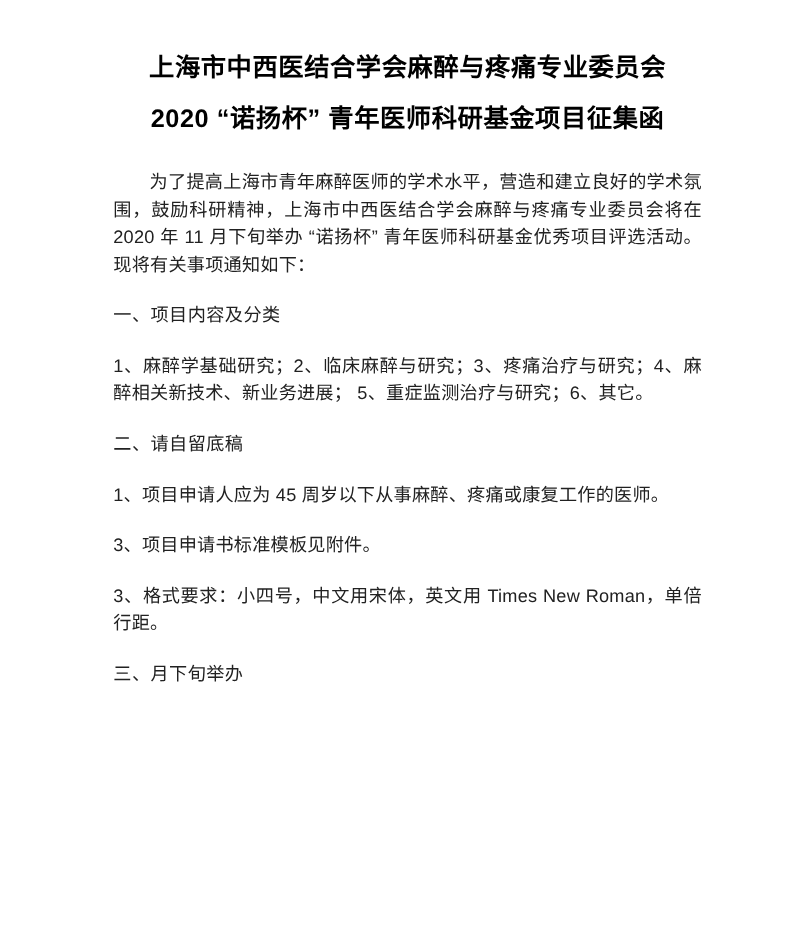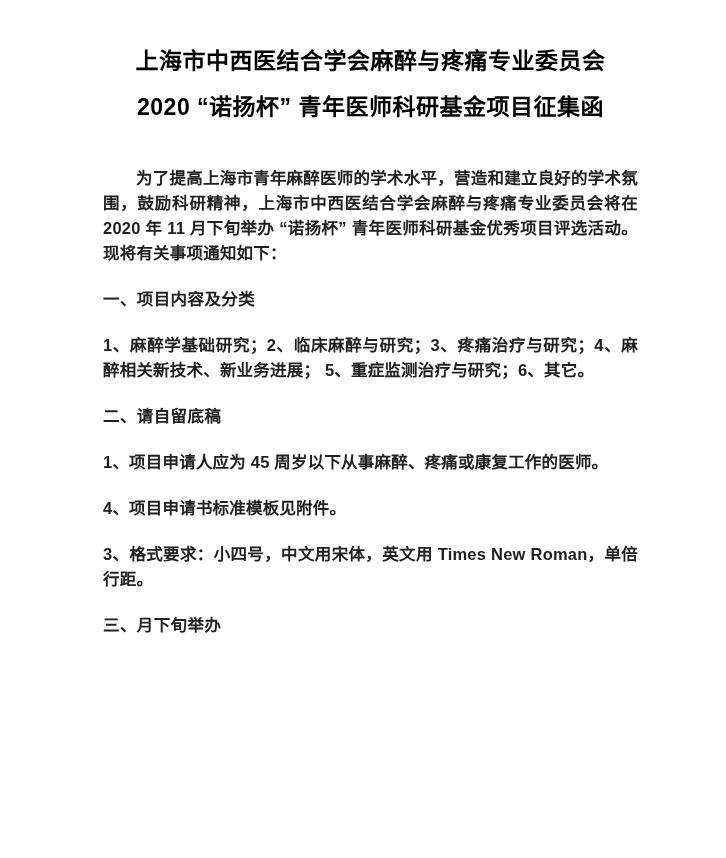--- a/index.html
+++ b/index.html
@@ -20,29 +20,28 @@
   .doc-title {
     font-size: 23px;
     font-weight: 700;
     color: #000000;
     text-align: center;
     line-height: 30px;
     letter-spacing: 0.5px;
     white-space: nowrap;
   }
   .doc-title.first { margin-bottom: 16px; }
-  .doc-title.second { margin-bottom: 44px; }
+  .doc-title.second { margin-bottom: 32px; }
   .para {
     font-size: 16.5px;
     line-height: 25px;
     margin-bottom: 21px;
     text-align: justify;
     letter-spacing: 0.2px;
     color: #212121;
-    font-weight: bold;
   }
   .para.indent { text-indent: 2em; }
   .para.heading { letter-spacing: 0.4px; }
 </style>
 </head>
 <body>
 
 <div class="page">
 
   <h1 class="doc-title first">上海市中西医结合学会麻醉与疼痛专业委员会</h1>
@@ -52,21 +51,21 @@
   <p class="para indent">为了提高上海市青年麻醉医师的学术水平，营造和建立良好的学术氛围，鼓励科研精神，上海市中西医结合学会麻醉与疼痛专业委员会将在 2020 年 11 月下旬举办 “诺扬杯” 青年医师科研基金优秀项目评选活动。现将有关事项通知如下：</p>
 
   <p class="para heading">一、项目内容及分类</p>
 
   <p class="para">1、麻醉学基础研究；2、临床麻醉与研究；3、疼痛治疗与研究；4、麻醉相关新技术、新业务进展； 5、重症监测治疗与研究；6、其它。</p>
 
   <p class="para heading">二、请自留底稿</p>
 
   <p class="para">1、项目申请人应为 45 周岁以下从事麻醉、疼痛或康复工作的医师。</p>
 
-  <p class="para">4、项目申请书标准模板见附件。</p>
+  <p class="para">3、项目申请书标准模板见附件。</p>
 
   <p class="para">3、格式要求：小四号，中文用宋体，英文用 Times New Roman，单倍行距。</p>
 
 
 
   <p class="para heading">三、月下旬举办</p>
 
 </div>
 
 </body></html>

